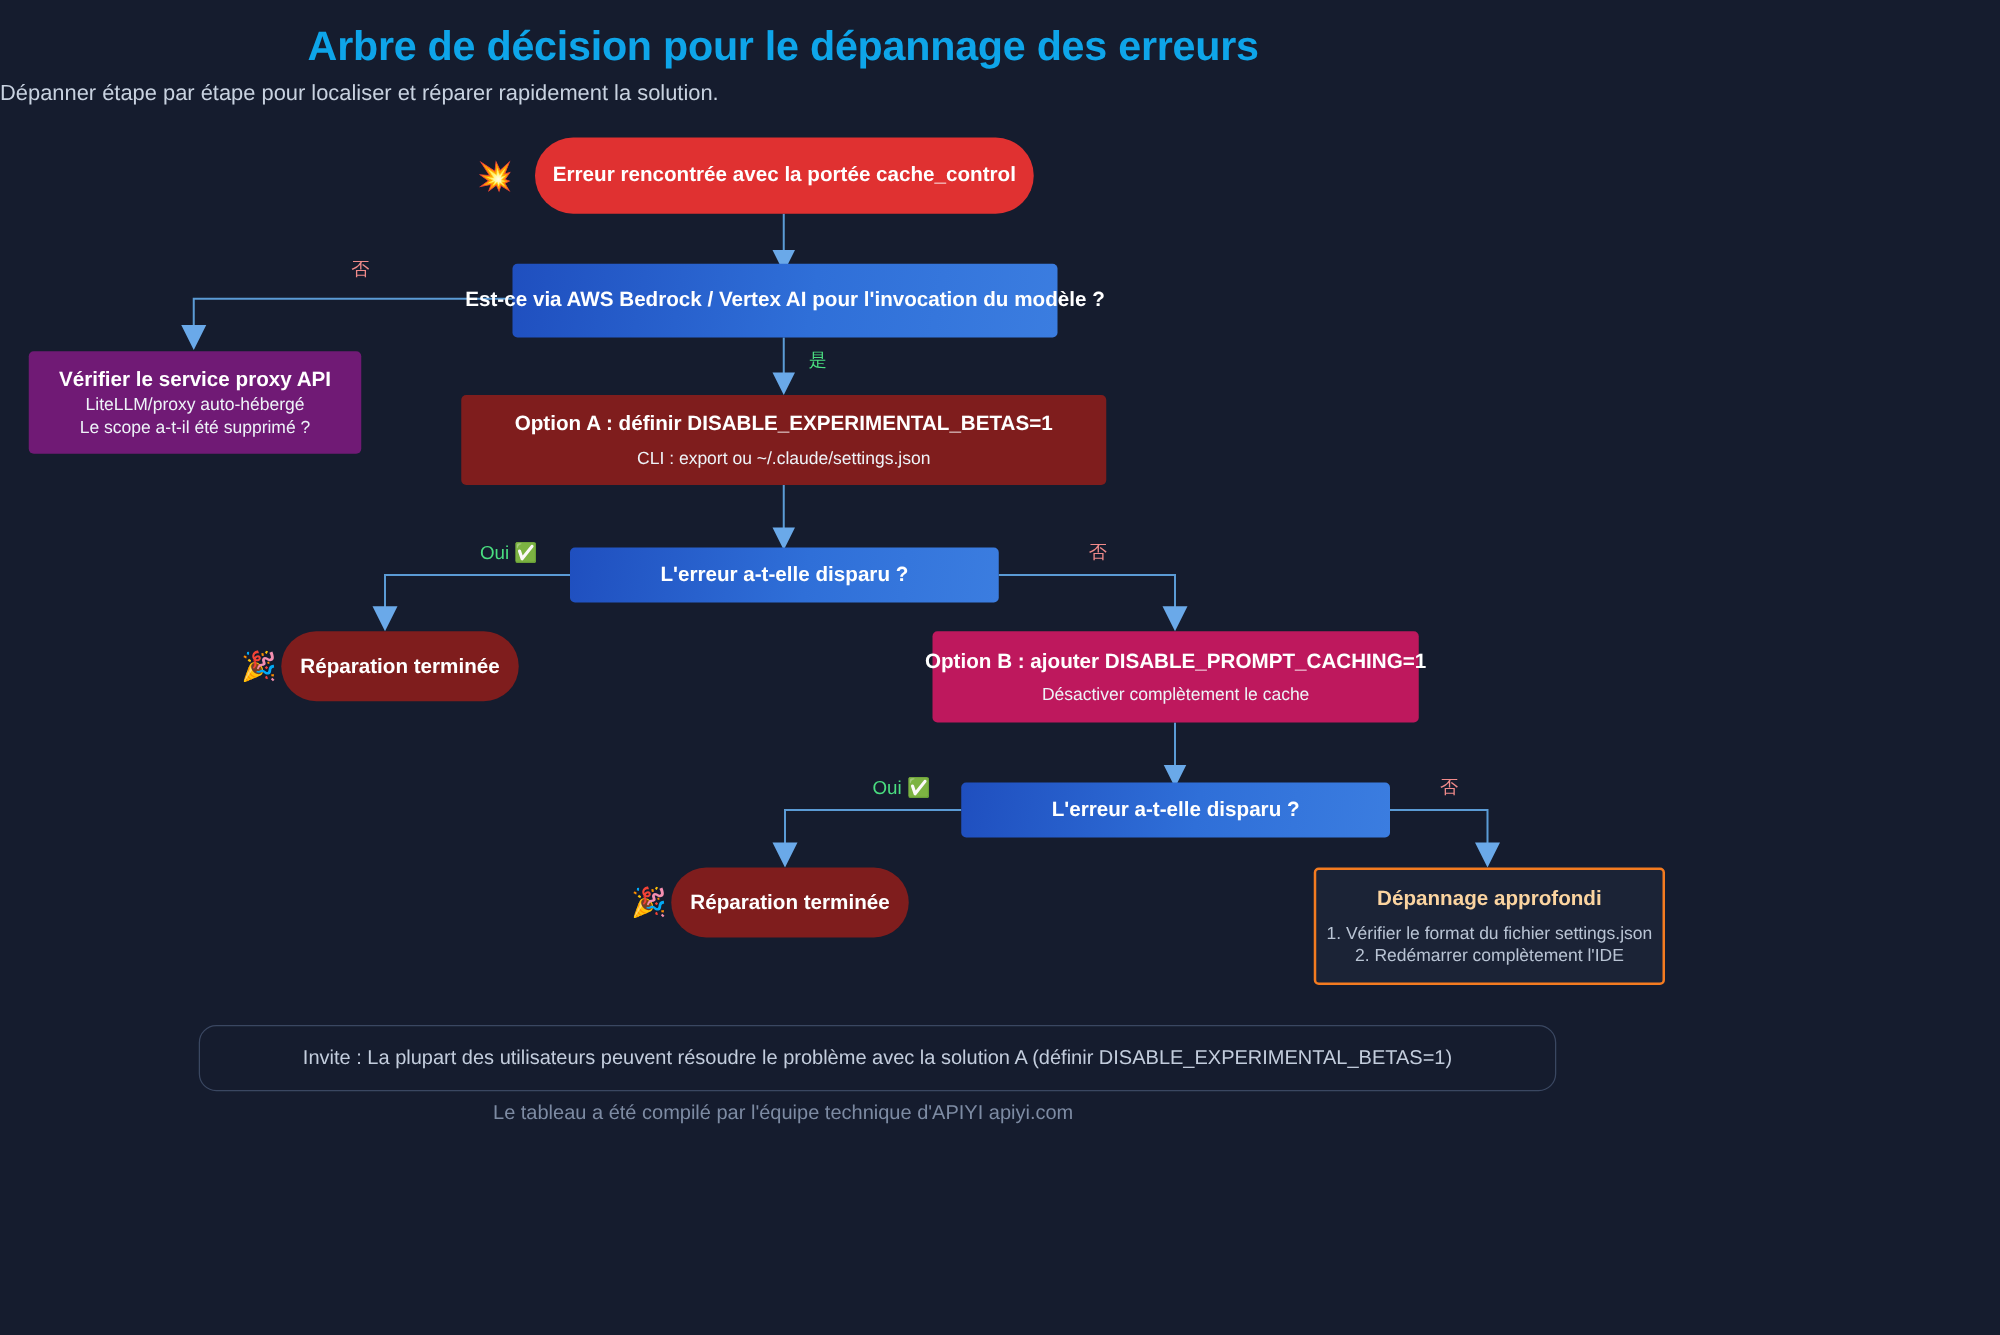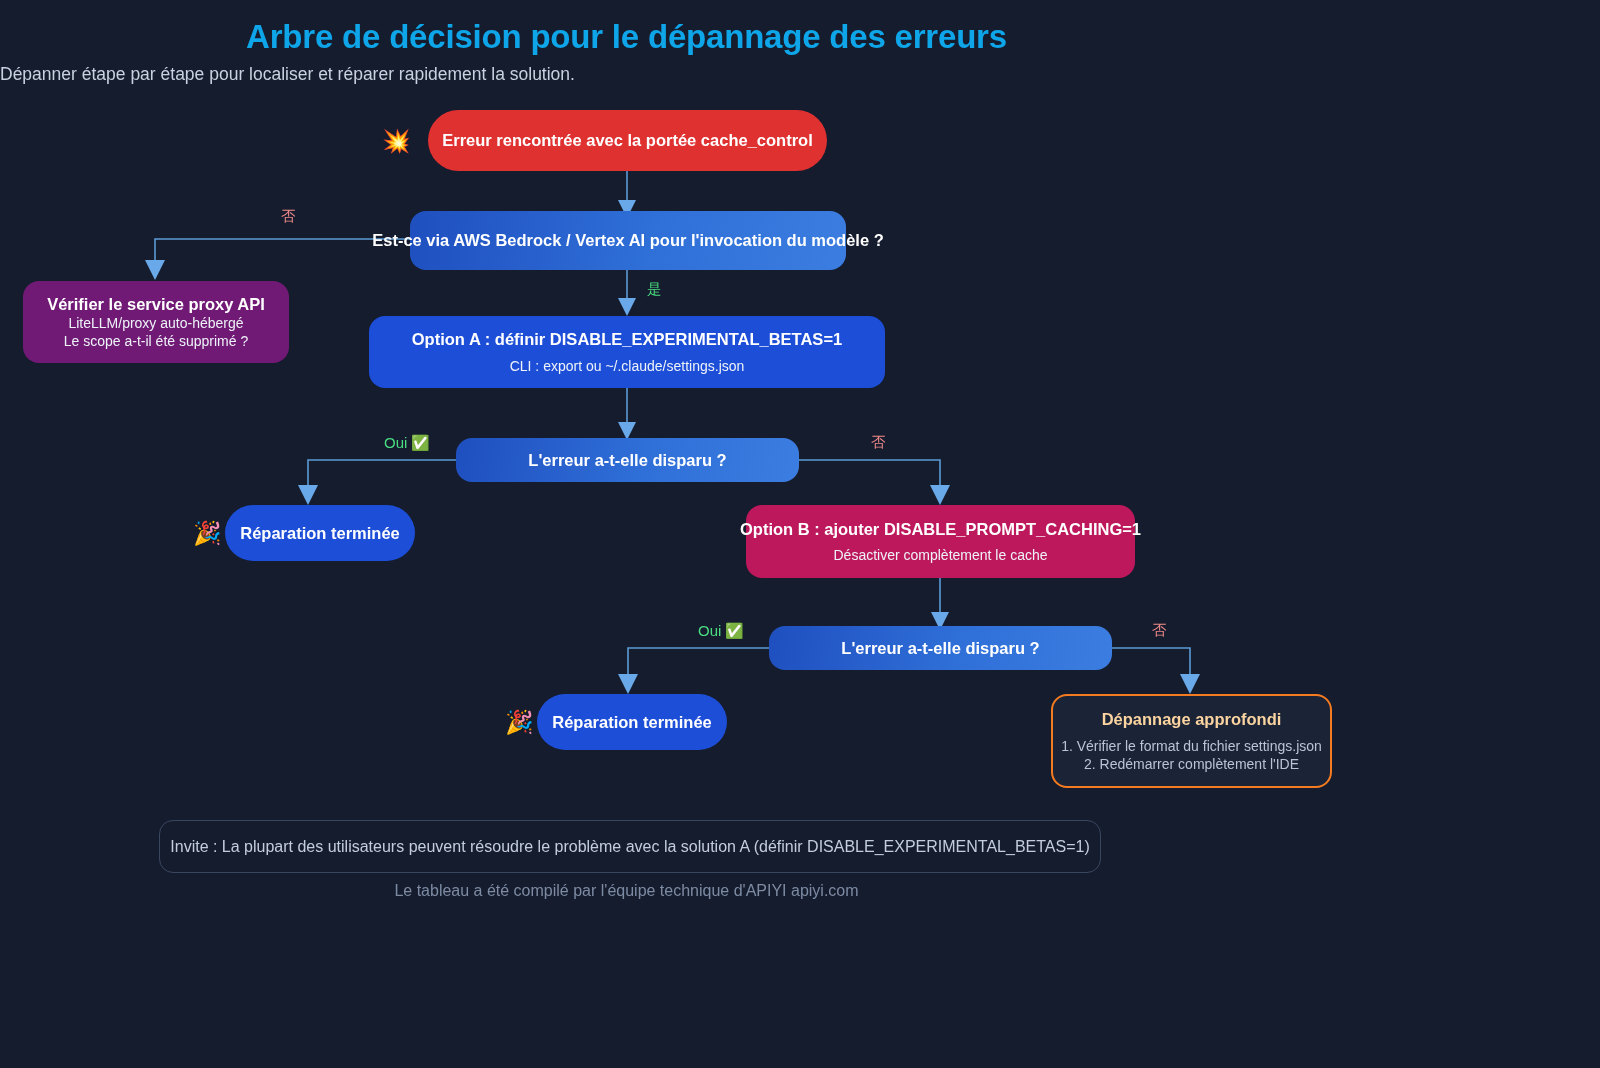--- a/index.html
+++ b/index.html
@@ -82,26 +82,26 @@
   }
   .node .sub {
     font-size: 14px;
     font-weight: normal;
     color: #eef3f8;
     line-height: 1.3;
   }
 
   
   .pill      { border-radius: 40px; }
-  .rounded   { border-radius: 16px; }
+  .rounded   { border-radius: 4px; }
 
   
   .n-red    { background: #e03131; }
   .n-blue   { background: linear-gradient(100deg, #1f4fbf 0%, #2f6fd8 55%, #3b7de0 100%); }
-  .n-green  { background: #1d4ed8; }
+  .n-green  { background: #7f1d1d; }
   .n-purple { background: #701a75; }
   .n-orange { background: #be185d; }
   .n-outline {
     background: #1b2336;
     border: 2px solid #f47b20;
   }
   .n-outline .title { color: #fbd4a0; }
   .n-outline .sub   { color: #b9c4d4; }
 
   
@@ -261,19 +261,19 @@
 
   <div class="edge-label cjk lbl-no" style="left:871px; top:435px;">否</div>
 
   <div class="edge-label lbl-yes" style="left:698px; top:623px;">
     <span>Oui</span>
     <span class="tick">✅</span>
   </div>
 
   <div class="edge-label cjk lbl-no" style="left:1152px; top:623px;">否</div>
 
-  <div class="note-box" style="left:159px; top:820px; width:942px; height:53px;">
+  <div class="note-box" style="left:159px; top:820px; width:1086px; height:53px;">
     <span class="note-text">Invite : La plupart des utilisateurs peuvent résoudre le problème avec la solution A (définir DISABLE_EXPERIMENTAL_BETAS=1)</span>
   </div>
 
   <div class="attribution">Le tableau a été compilé par l'équipe technique d'APIYI apiyi.com</div>
 
 </div>
 
 </body></html>

